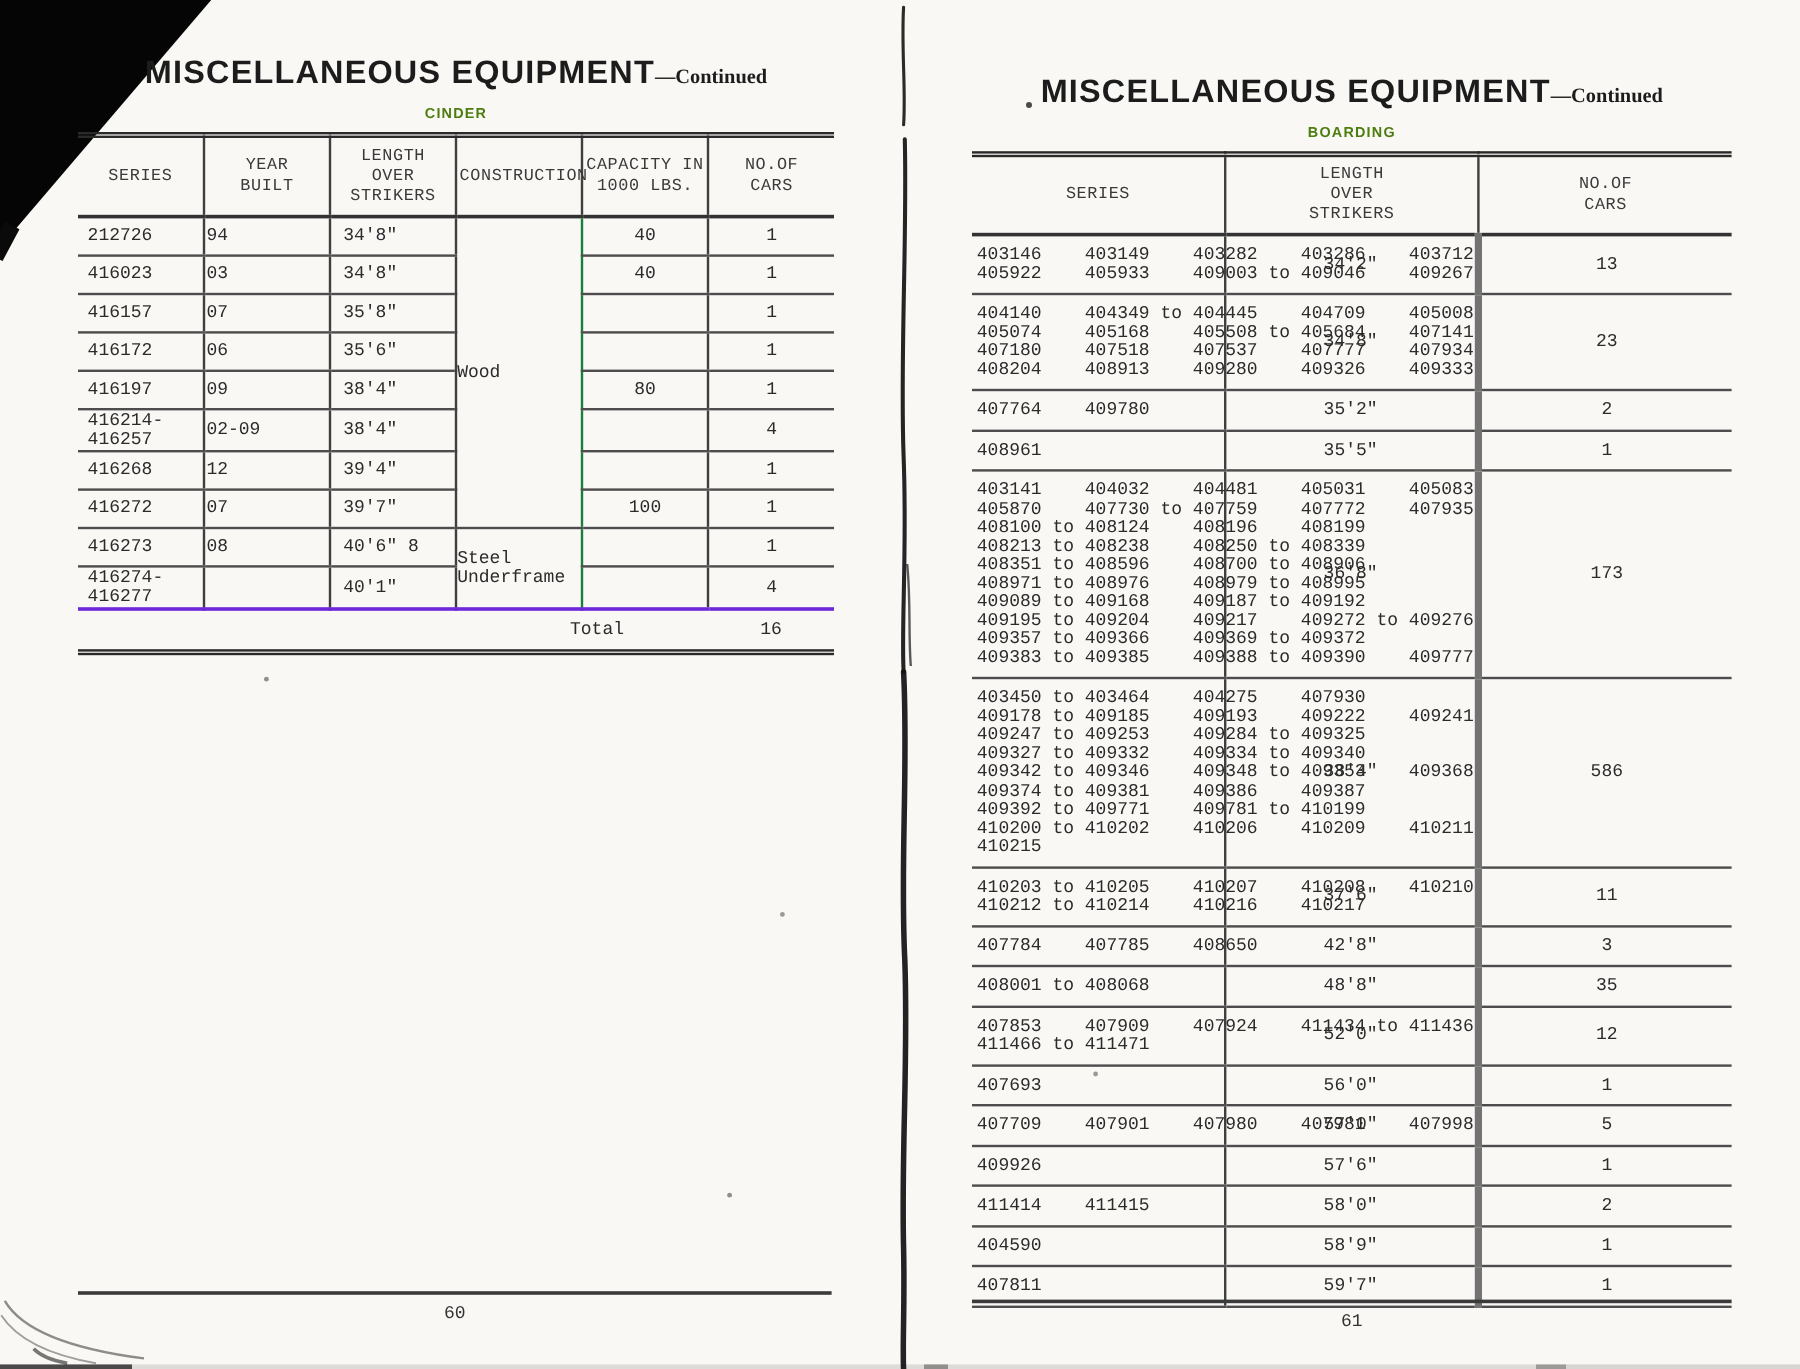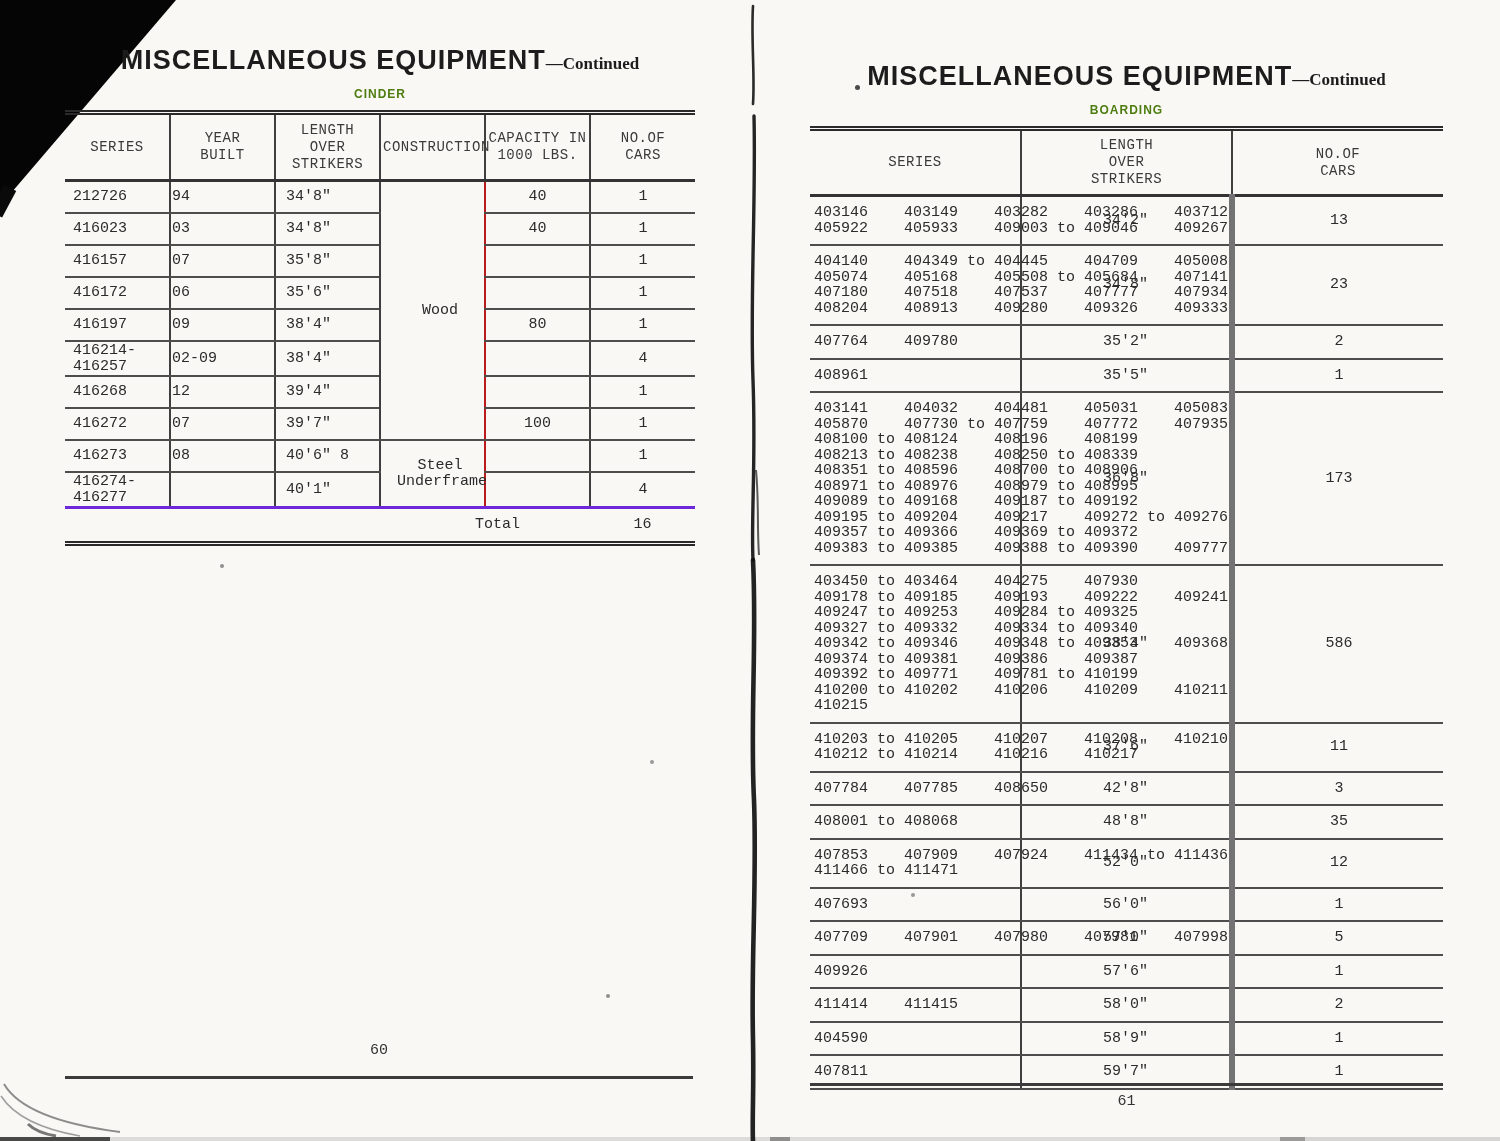--- a/index.html
+++ b/index.html
@@ -45,22 +45,22 @@
   td{
     font-size:15px;line-height:15.5px;vertical-align:middle;
     border-bottom:2px solid #4d4d4d;color:#2b2b2b;
   }
   
   .t-left th{height:52px;}
   .t-left td{height:28px;}
   .c-series{width:125px;text-align:left;padding-left:8px;}
   .c-year{width:52px;text-align:left;padding-left:1px;border-left:2px solid #3f3f3f;}
   .c-length{width:85px;text-align:left;padding-left:10px;border-left:2px solid #3f3f3f;}
-  .c-constr{width:165px;text-align:center;padding-left:16px;border-left:2px solid #3f3f3f;}
-  .c-cap{width:145px;text-align:center;border-left:2px solid #b91c1c;}
+  .c-constr{width:165px;text-align:left;padding-left:0;border-left:2px solid #3f3f3f;}
+  .c-cap{width:145px;text-align:center;border-left:2px solid #15803d;}
   .c-cars{width:58px;text-align:center;border-left:2px solid #3f3f3f;}
   .t-left tfoot td{
     border-left:none;border-top:3px solid #6d28d9;
     border-bottom:5px double #2a2a2a;height:30px;
   }
   .total-label{text-align:right;padding-right:70px;}
   .total-value{text-align:center;}
 
   
   .t-right th{height:50px;}
@@ -68,21 +68,21 @@
   .r-length{width:80px;text-align:center;border-left:2px solid #3f3f3f;}
   .r-cars{width:68px;text-align:center;border-left:6px solid #737373;}
   .series-line{white-space:pre;}
 
   .footer-rule{position:absolute;border-top:3px solid #3b3b3b;}
   .footer-rule-left{left:65px;top:1076px;width:628px;}
   .footer-rule-right{left:810px;top:1083px;width:633px;}
   .pageno{
     position:absolute;text-align:center;font-size:15px;color:#333;
   }
-  .pageno-left{left:65px;top:1042px;width:628px;}
+  .pageno-left{left:65px;top:1086px;width:628px;}
   .pageno-right{left:810px;top:1093px;width:633px;}
 
   
   .corner-black{
     position:absolute;left:0;top:0;width:176px;height:206px;
     background:#050505;
     clip-path:polygon(0 0,176px 0,0 206px);
   }
   .edge-speck{
     position:absolute;left:-4px;top:186px;width:14px;height:30px;

